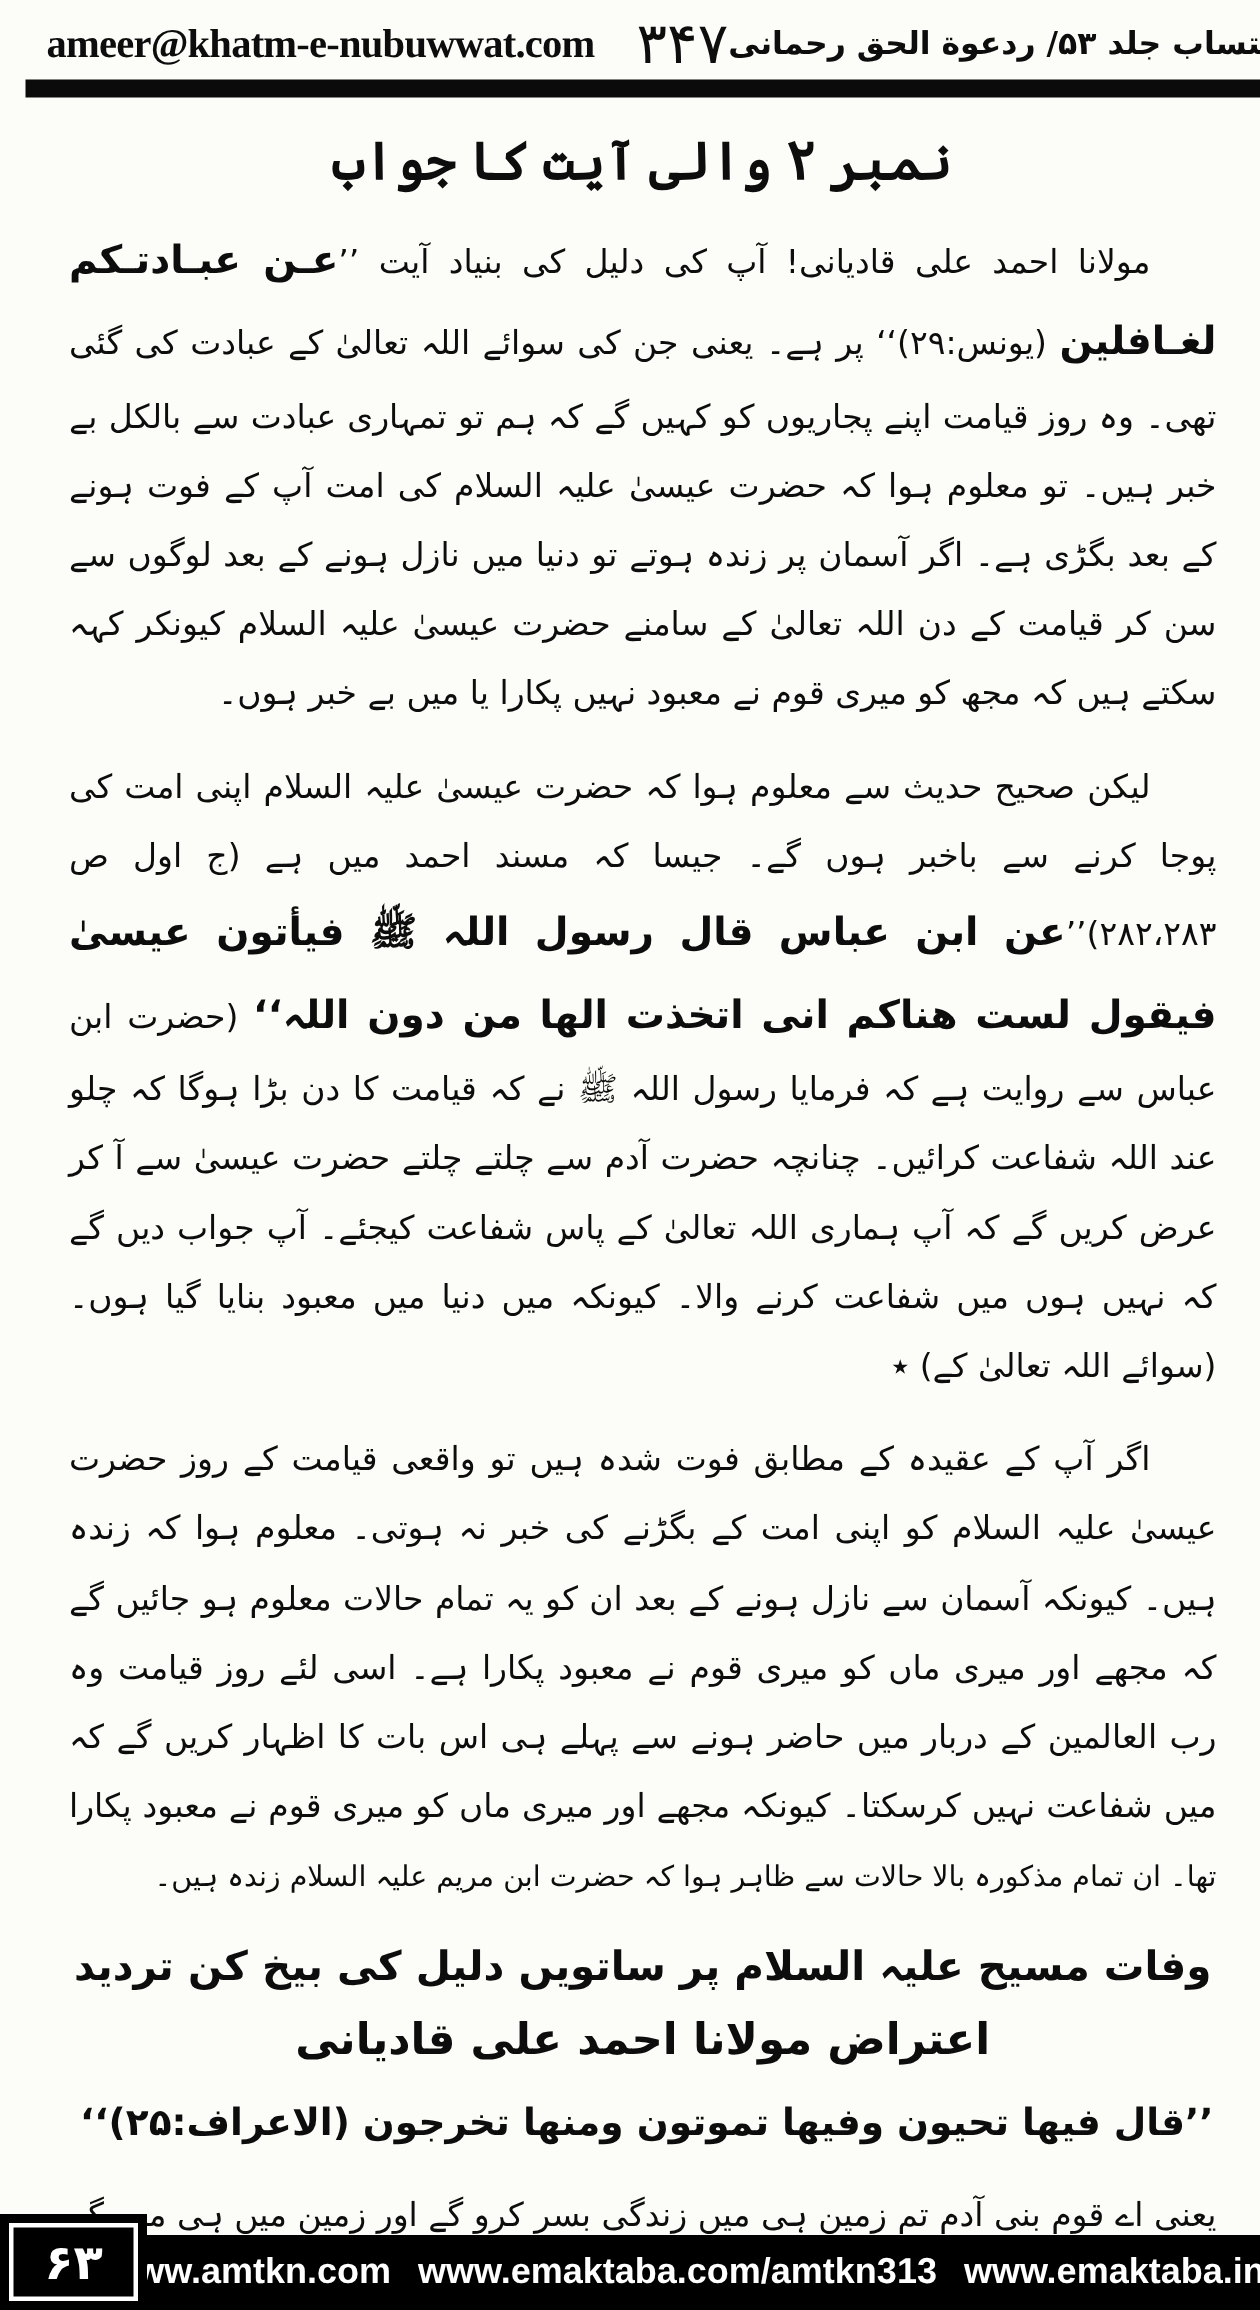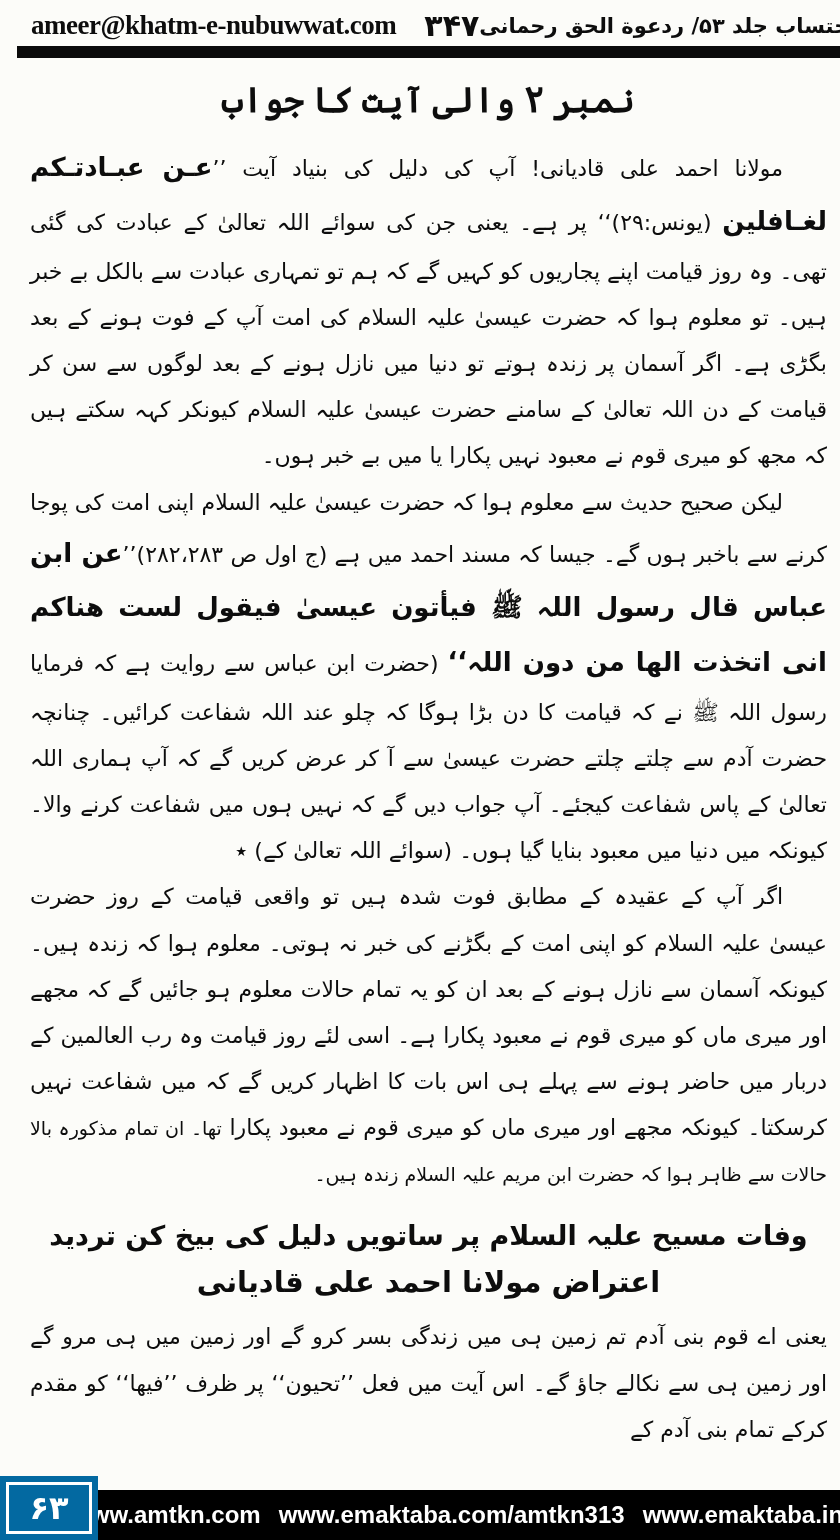--- a/index.html
+++ b/index.html
@@ -17,21 +17,21 @@
   .topbar {
     display: flex; align-items: center;
     padding: 10px 14px 2px 14px;
   }
   .email {
     font-family: "Liberation Serif", serif;
     font-weight: bold; font-size: 27px; letter-spacing: -0.5px;
     white-space: nowrap;
   }
   .top-num {
-    font-weight: bold; font-size: 30px;
+    font-weight: normal; font-size: 38px;
     margin-left: 28px; line-height: 1;
   }
   .journal {
     margin-left: auto;
     font-weight: bold; font-size: 21px;
     direction: rtl;
     white-space: nowrap;
   }
   .top-rule { height: 12px; background: #0b0b0b; margin-top: 3px; }
 
@@ -44,21 +44,21 @@
     text-align: center;
     font-size: 35px; font-weight: bold;
     margin: 14px 0 16px 0;
     line-height: 1.3;
     font-family: Liberation Serif, serif;
   }
   .para {
     font-size: 22px;
     line-height: 2.1;
     text-align: justify;
-    margin: 0;
+    margin: 16px;
   }
   .indent { text-indent: 44px; }
   .arabic { font-weight: bold; font-size: 26px; }
   .compact { font-size: 19px; }
   .sec-heading {
     text-align: center;
     font-size: 27px; font-weight: bold;
     margin: 16px 0 0 0; line-height: 1.6;
   }
   .sec-subheading {
@@ -71,21 +71,21 @@
     text-align: justify; text-indent: 18px;
     line-height: 1.9;
     margin: 0 0 4px 0;
   }
 
   
   .footer { position: absolute; left: 0; bottom: 0; width: 840px; height: 64px; }
   .pagebox {
     position: absolute; left: 0; bottom: 0;
     width: 98px; height: 64px;
-    background: #0369a1;
+    background: #000000;
     padding: 6px; box-sizing: border-box;
     z-index: 2;
   }
   .pagebox-frame {
     border: 3px solid #fff;
     height: 100%; box-sizing: border-box;
     display: flex; align-items: center; justify-content: center;
   }
   .pagebox-num { color: #fff; font-size: 32px; font-weight: bold; line-height: 1; }
   .urlbar {
@@ -117,20 +117,21 @@
 
     <p class="para indent"><span>مولانا احمد علی قادیانی! آپ کی دلیل کی بنیاد آیت ’’</span><span class="arabic">عـن عبـادتـکم لغـافلین</span><span> (یونس:۲۹)‘‘ پر ہے۔ یعنی جن کی سوائے اللہ تعالیٰ کے عبادت کی گئی تھی۔ وہ روز قیامت اپنے پجاریوں کو کہیں گے کہ ہم تو تمہاری عبادت سے بالکل بے خبر ہیں۔ تو معلوم ہوا کہ حضرت عیسیٰ علیہ السلام کی امت آپ کے فوت ہونے کے بعد بگڑی ہے۔ اگر آسمان پر زندہ ہوتے تو دنیا میں نازل ہونے کے بعد لوگوں سے سن کر قیامت کے دن اللہ تعالیٰ کے سامنے حضرت عیسیٰ علیہ السلام کیونکر کہہ سکتے ہیں کہ مجھ کو میری قوم نے معبود نہیں پکارا یا میں بے خبر ہوں۔</span></p>
 
     <p class="para indent"><span>لیکن صحیح حدیث سے معلوم ہوا کہ حضرت عیسیٰ علیہ السلام اپنی امت کی پوجا کرنے سے باخبر ہوں گے۔ جیسا کہ مسند احمد میں ہے (ج اول ص ۲۸۲،۲۸۳)’’</span><span class="arabic">عن ابن عباس قال رسول اللہ ﷺ فیأتون عیسیٰ فیقول لست ھناکم انی اتخذت الھا من دون اللہ‘‘</span><span> (حضرت ابن عباس سے روایت ہے کہ فرمایا رسول اللہ ﷺ نے کہ قیامت کا دن بڑا ہوگا کہ چلو عند اللہ شفاعت کرائیں۔ چنانچہ حضرت آدم سے چلتے چلتے حضرت عیسیٰ سے آ کر عرض کریں گے کہ آپ ہماری اللہ تعالیٰ کے پاس شفاعت کیجئے۔ آپ جواب دیں گے کہ نہیں ہوں میں شفاعت کرنے والا۔ کیونکہ میں دنیا میں معبود بنایا گیا ہوں۔ (سوائے اللہ تعالیٰ کے) ٭</span></p>
 
     <p class="para indent"><span>اگر آپ کے عقیدہ کے مطابق فوت شدہ ہیں تو واقعی قیامت کے روز حضرت عیسیٰ علیہ السلام کو اپنی امت کے بگڑنے کی خبر نہ ہوتی۔ معلوم ہوا کہ زندہ ہیں۔ کیونکہ آسمان سے نازل ہونے کے بعد ان کو یہ تمام حالات معلوم ہو جائیں گے کہ مجھے اور میری ماں کو میری قوم نے معبود پکارا ہے۔ اسی لئے روز قیامت وہ رب العالمین کے دربار میں حاضر ہونے سے پہلے ہی اس بات کا اظہار کریں گے کہ میں شفاعت نہیں کرسکتا۔ کیونکہ مجھے اور میری ماں کو میری قوم نے معبود پکارا</span> <span class="compact">تھا۔ ان تمام مذکورہ بالا حالات سے ظاہر ہوا کہ حضرت ابن مریم علیہ السلام زندہ ہیں۔</span></p>
 
     <h2 class="sec-heading">وفات مسیح علیہ السلام پر ساتویں دلیل کی بیخ کن تردید</h2>
     <h3 class="sec-subheading">اعتراض مولانا احمد علی قادیانی</h3>
 
+    <p class="quote-line">’’قال فیھا تحیون وفیھا تموتون ومنھا تخرجون (الاعراف:۲۵)‘‘</p>
 
     <p class="para">یعنی اے قوم بنی آدم تم زمین ہی میں زندگی بسر کرو گے اور زمین میں ہی مرو گے اور زمین ہی سے نکالے جاؤ گے۔ اس آیت میں فعل ’’تحیون‘‘ پر ظرف ’’فیھا‘‘ کو مقدم کرکے تمام بنی آدم کے</p>
 
   </main>
 
   <footer class="footer">
     <div class="pagebox">
       <div class="pagebox-frame">
         <span class="pagebox-num">۶۳</span>
       </div>

